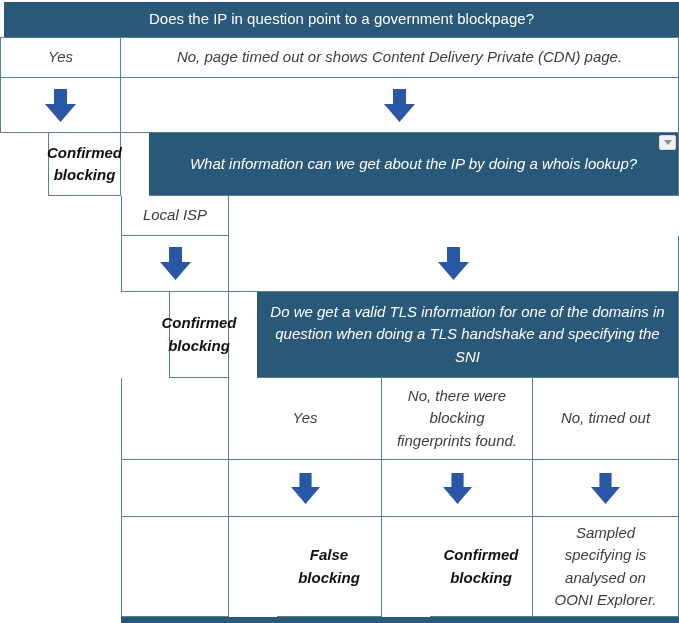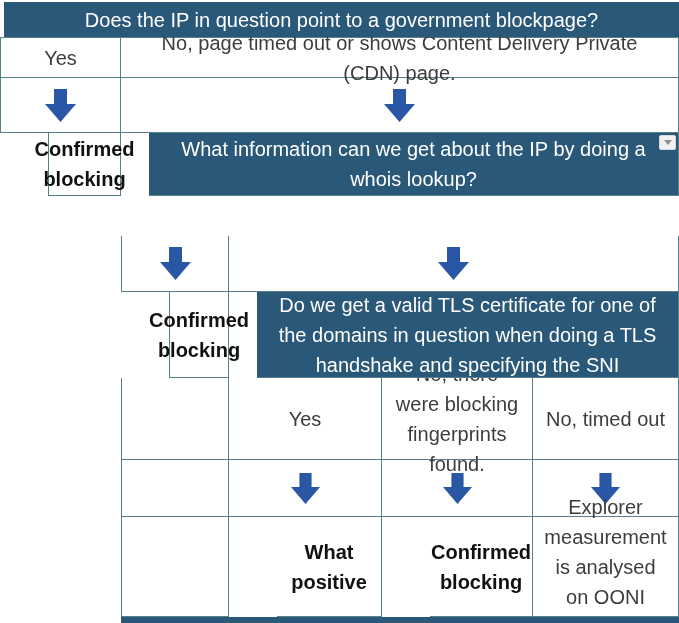--- a/index.html
+++ b/index.html
@@ -25,34 +25,34 @@
     height: 623px;
     grid-template-columns: 121px 108px 153px 151px 146px;
     grid-template-rows: 37px 41px 55px 63px 40px 56px 86px 82px 57px 100px 6px;
     background: #fff;
   }
   .cell {
     display: flex;
     align-items: center;
     justify-content: center;
     text-align: center;
-    font-size: 20px;
+    font-size: 15px;
     line-height: 1.5;
     color: var(--text);
     padding: 2px 10px;
   }
   .blue {
     background: var(--header-blue);
     color: #ffffff;
     position: relative;
     margin-left: 28px;
   }
   .bold { font-weight: 700; color: var(--bold-text); margin-left: 48px; }
   .b-t { border-top: 1px solid var(--border); }
-  .b-r { border-right: 1px solid var(--border); }
+  .b-r { border-right: 1px solid var(--border); font-style: italic; }
   .b-b { border-bottom: 1px solid var(--border); }
   .b-l { border-left: 1px solid var(--border); }
   .header-bar {
     margin-top: 2px;
     margin-left: 4px;
     padding: 0 8px;
   }
   .arrow-cell { padding: 0; }
   .arrow-svg { display: block; }
   .widget {
@@ -103,35 +103,36 @@
     </div>
 
     <div class="cell bold b-l b-r b-b" style="grid-area:4/1/5/2">Confirmed blocking</div>
     <div class="cell blue b-r b-b" style="grid-area:4/2/5/6">
       <span>What information can we get about the IP by doing a whois lookup?</span>
       <div class="widget">
         <div class="caret"></div>
       </div>
     </div>
 
+    <div class="cell b-l b-r b-b" style="grid-area:5/2/6/3">Local ISP</div>
 
     <div class="cell arrow-cell b-l b-r b-b" style="grid-area:6/2/7/3">
       <svg class="arrow-svg" width="31" height="33" viewBox="0 0 31 33">
         <polygon points="9,0 22,0 22,15 31,15 15.5,33 0,15 9,15" fill="#2A57A5"></polygon>
       </svg>
     </div>
     <div class="cell arrow-cell b-r b-b" style="grid-area:6/3/7/6">
       <svg class="arrow-svg" width="31" height="33" viewBox="0 0 31 33">
         <polygon points="9,0 22,0 22,15 31,15 15.5,33 0,15 9,15" fill="#2A57A5"></polygon>
       </svg>
     </div>
 
     <div class="cell bold b-l b-r b-b" style="grid-area:7/2/8/3">Confirmed blocking</div>
     <div class="cell blue b-r b-b tight" style="grid-area:7/3/8/6">
-      <span>Do we get a valid TLS certificate for one of the domains in question when doing a TLS handshake and specifying the SNI</span>
+      <span>Do we get a valid TLS information for one of the domains in question when doing a TLS handshake and specifying the SNI</span>
     </div>
 
     <div class="cell b-l b-r b-b" style="grid-area:8/2/9/3"></div>
     <div class="cell b-r b-b" style="grid-area:8/3/9/4">Yes</div>
     <div class="cell b-r b-b" style="grid-area:8/4/9/5">No, there were blocking fingerprints found.</div>
     <div class="cell b-r b-b" style="grid-area:8/5/9/6">No, timed out</div>
 
     <div class="cell b-l b-r b-b" style="grid-area:9/2/10/3"></div>
     <div class="cell arrow-cell b-r b-b" style="grid-area:9/3/10/4">
       <svg class="arrow-svg" width="29" height="31" viewBox="0 0 31 33">
@@ -143,20 +144,20 @@
         <polygon points="9,0 22,0 22,15 31,15 15.5,33 0,15 9,15" fill="#2A57A5"></polygon>
       </svg>
     </div>
     <div class="cell arrow-cell b-r b-b" style="grid-area:9/5/10/6">
       <svg class="arrow-svg" width="29" height="31" viewBox="0 0 31 33">
         <polygon points="9,0 22,0 22,15 31,15 15.5,33 0,15 9,15" fill="#2A57A5"></polygon>
       </svg>
     </div>
 
     <div class="cell b-l b-r b-b" style="grid-area:10/2/11/3"></div>
-    <div class="cell bold b-r b-b" style="grid-area:10/3/11/4">What positive</div>
+    <div class="cell bold b-r b-b" style="grid-area:10/3/11/4">False blocking</div>
     <div class="cell bold b-r b-b" style="grid-area:10/4/11/5">Confirmed blocking</div>
-    <div class="cell b-r b-b tight" style="grid-area:10/5/11/6">Explorer measurement is analysed on OONI Explorer.</div>
+    <div class="cell b-r b-b tight" style="grid-area:10/5/11/6">Sampled specifying is analysed on OONI Explorer.</div>
 
     <div class="bar" style="grid-area:11/2/12/6"></div>
 
   </div>
 </div>
 
 </body></html>

